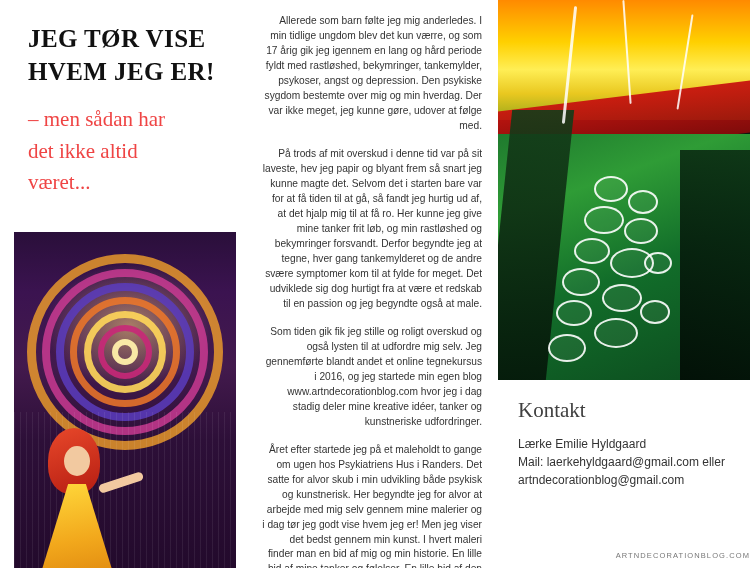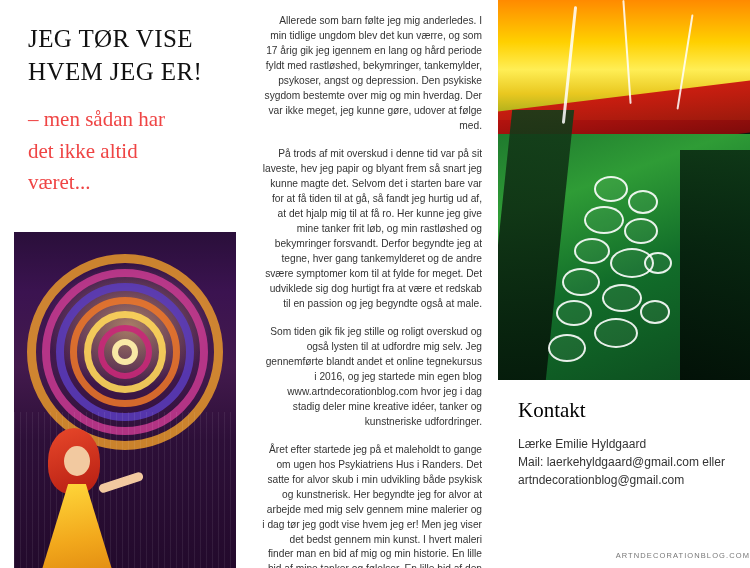--- a/index.html
+++ b/index.html
@@ -27,21 +27,21 @@
   }
   .headline-block {
     padding: 22px 18px 0 28px;
   }
   .headline {
     font-family: "Liberation Serif", serif;
     font-size: 25px;
     line-height: 1.32;
     letter-spacing: 0.4px;
     color: #111111;
-    font-weight: 400;
+    font-weight: 700;
   }
   .subhead {
     font-family: "Liberation Serif", serif;
     font-size: 21px;
     line-height: 1.5;
     color: #ef4444;
     margin-top: 16px;
     font-weight: 400;
   }
 
@@ -169,21 +169,21 @@
   }
 
   .kontakt-block {
     padding: 18px 20px 0 20px;
     height: 188px;
     position: relative;
   }
   .kontakt-title {
     font-family: "Liberation Serif", serif;
     font-size: 21px;
-    color: #000000;
+    color: #404040;
     margin-bottom: 12px;
     font-weight: 400;
   }
   .kontakt-line {
     font-size: 12px;
     line-height: 1.5;
     color: #333333;
   }
   .footer-url {
     position: absolute;

